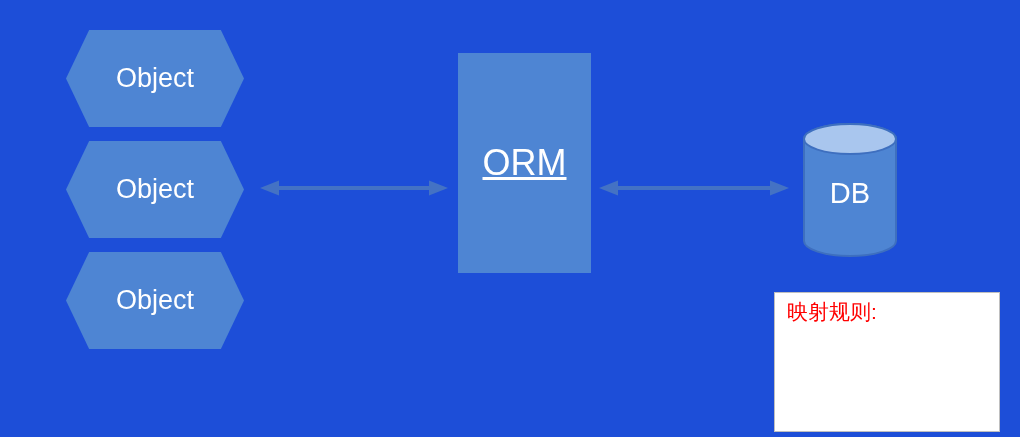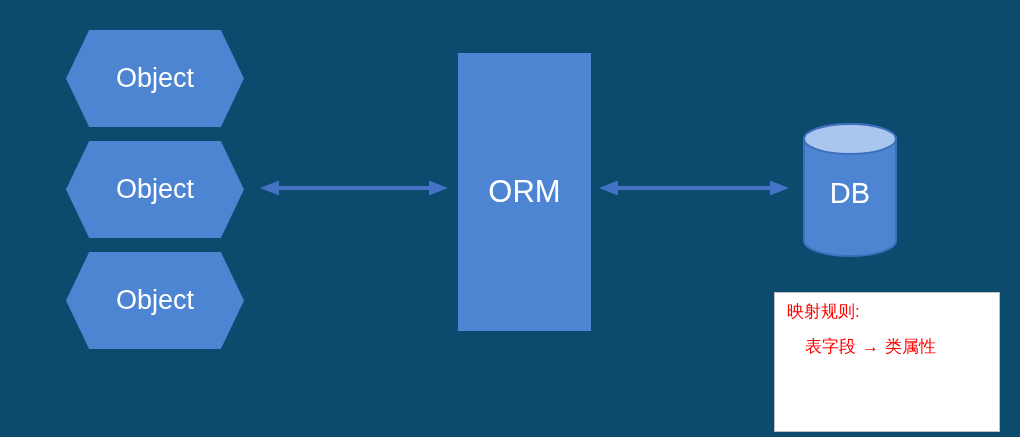--- a/index.html
+++ b/index.html
@@ -13,21 +13,21 @@
   }
   * { margin: 0; padding: 0; box-sizing: border-box; }
   body {
     background: #ffffff;
     font-family: "Liberation Sans", "DejaVu Sans", sans-serif;
   }
   .stage {
     position: relative;
     width: 1020px;
     height: 437px;
-    background: #0c4a6e;
+    background: #1d4ed8;
     overflow: hidden;
   }
   .hex {
     position: absolute;
     left: 66px;
     width: 178px;
     height: 97px;
     background: var(--shape-blue);
     clip-path: polygon(13% 0%, 87% 0%, 100% 50%, 87% 100%, 13% 100%, 0% 50%);
     display: flex;
@@ -37,27 +37,28 @@
     font-size: 27px;
   }
   .hex-1 { top: 30px; }
   .hex-2 { top: 141px; }
   .hex-3 { top: 252px; }
   .orm-rect {
     position: absolute;
     left: 458px;
     top: 53px;
     width: 133px;
-    height: 278px;
+    height: 220px;
     background: var(--shape-blue);
     display: flex;
     align-items: center;
     justify-content: center;
     color: var(--shape-text);
-    font-size: 31px;
+    font-size: 36px;
+    text-decoration: underline;
   }
   .connector {
     position: absolute;
     top: 175px;
     height: 26px;
   }
   .connector-1 { left: 260px; width: 188px; }
   .connector-2 { left: 599px; width: 190px; }
   .connector line { stroke: var(--arrow-blue); stroke-width: 4; }
   .connector polygon { fill: var(--arrow-blue); }
@@ -81,21 +82,21 @@
   }
   .note-box {
     position: absolute;
     left: 774px;
     top: 292px;
     width: 226px;
     height: 140px;
     border: 1px solid var(--note-border);
     background: #ffffff;
     color: var(--note-red);
-    font-size: 17px;
+    font-size: 21px;
     padding-top: 1px;
   }
   .note-title {
     line-height: 35px;
     padding-left: 12px;
   }
   .note-rule {
     line-height: 36px;
     padding-left: 30px;
   }
@@ -136,18 +137,15 @@
   </svg>
 
   <svg class="cylinder-svg" viewBox="0 0 98 138">
     <path class="cyl-body" d="M3,18 A46,15 0 0 1 95,18 L95,120 A46,15 0 0 1 3,120 Z"></path>
     <ellipse class="cyl-top" cx="49" cy="18" rx="46" ry="15"></ellipse>
   </svg>
   <div class="db-label">DB</div>
 
   <div class="note-box">
     <div class="note-title">映射规则:</div>
-    <div class="note-rule">
-      <span>表字段</span><span class="rule-arrow">→</span><span>类属性</span>
-    </div>
   </div>
 
 </div>
 
 </body></html>

